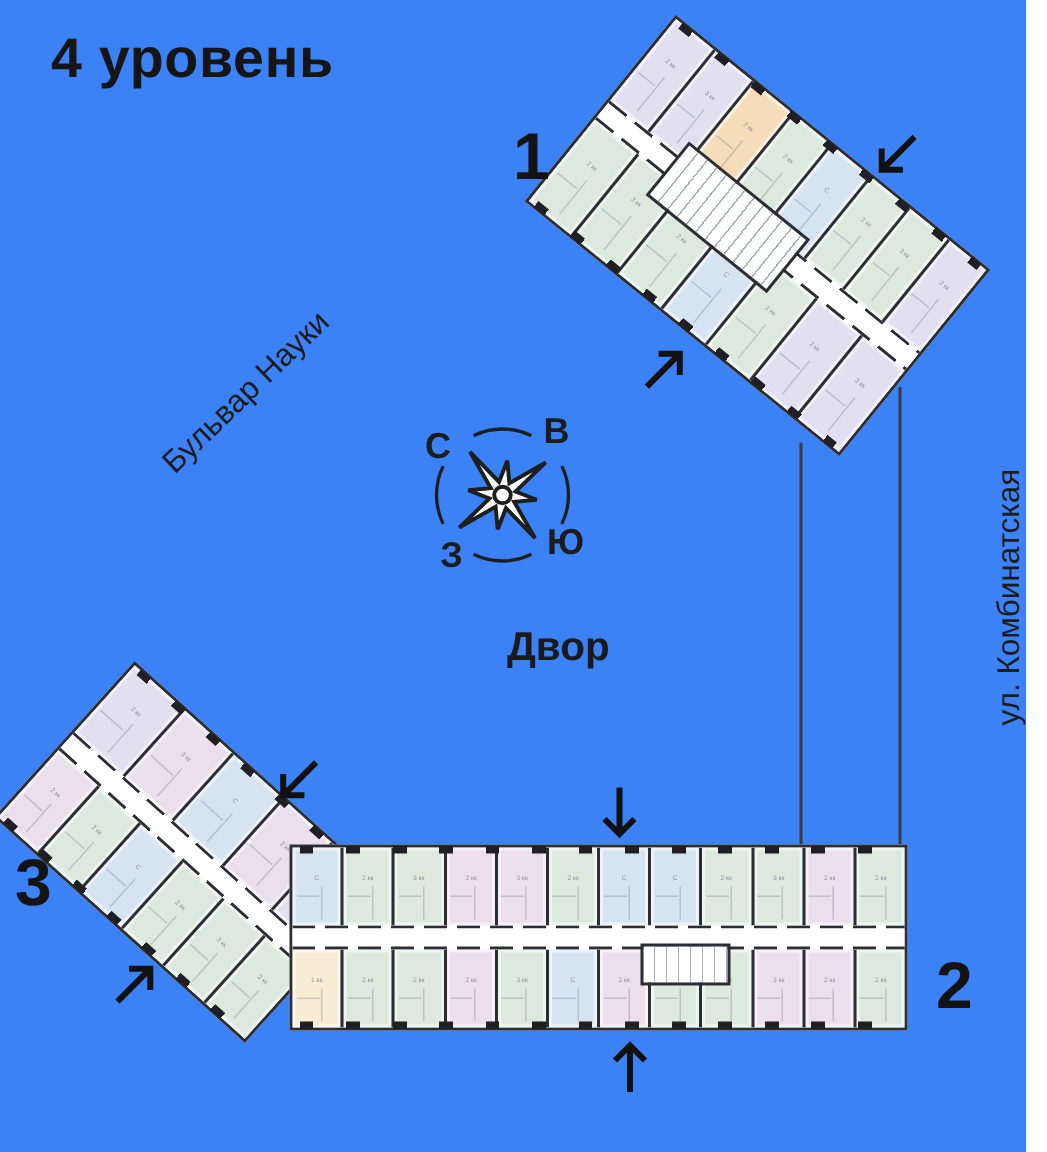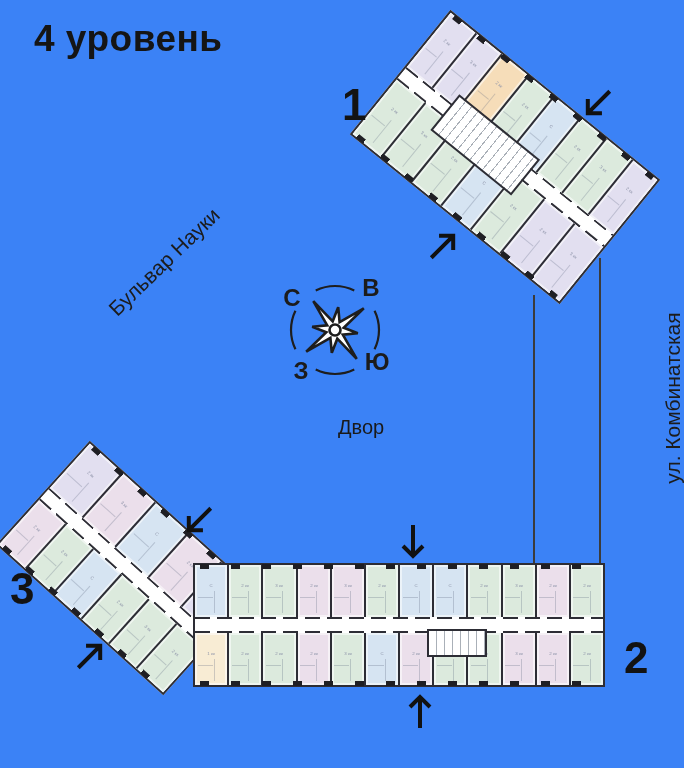--- a/index.html
+++ b/index.html
@@ -38,21 +38,21 @@
   .bnum.n3{left:10px;top:564px;}
 
   .bline{position:absolute;width:2px;background:#3b3b3b;z-index:0;}
   .bline.l{left:533px;top:295px;height:268px;}
   .bline.r{left:599px;top:258px;height:305px;}
 
   
   .street{position:absolute;font-size:21px;font-weight:500;color:#1c1c1c;white-space:nowrap;}
   .street.left{left:92px;top:250px;transform:rotate(-44deg);}
   .street.right{left:573px;top:386px;width:200px;text-align:center;transform:rotate(-90deg);}
-  .place{position:absolute;font-size:20px;font-weight:400;color:#1a1a1a;white-space:nowrap;}
+  .place{position:absolute;font-size:27px;font-weight:700;color:#1a1a1a;white-space:nowrap;}
   .place.court{left:338px;top:416px;}
   .place.bottom{left:236px;top:730px;width:260px;text-align:center;}
 
   
   .compass{position:absolute;left:287px;top:282px;width:96px;height:96px;z-index:2;}
   .cl{position:absolute;font-size:24px;font-weight:700;color:#1c1c1c;transform:translate(-50%,-50%);z-index:3;}
 
   
   .arr{position:absolute;width:44px;height:44px;z-index:6;}
 </style>

